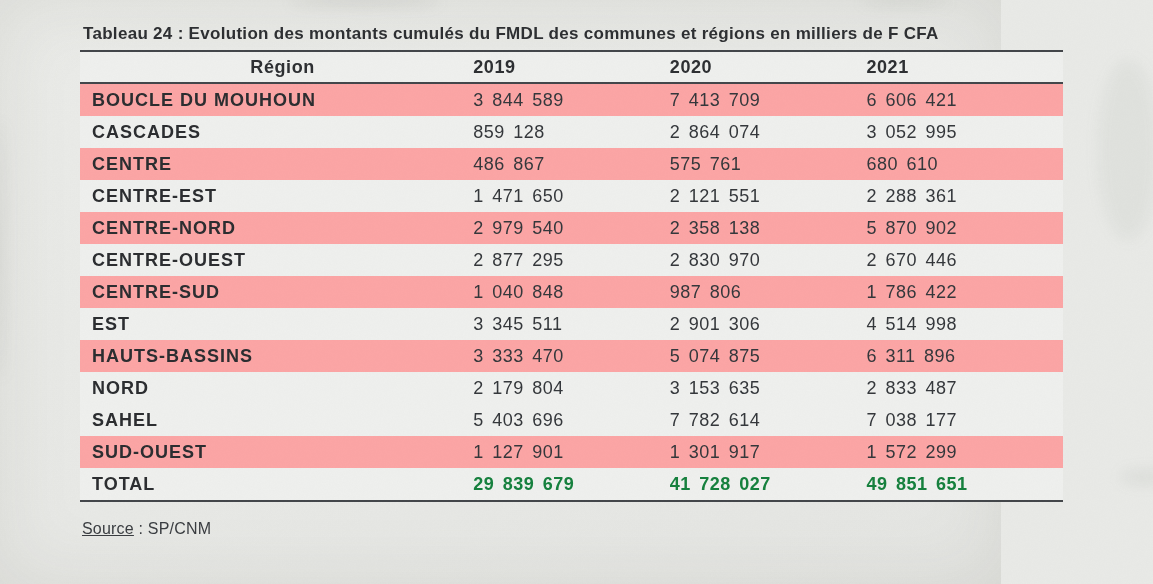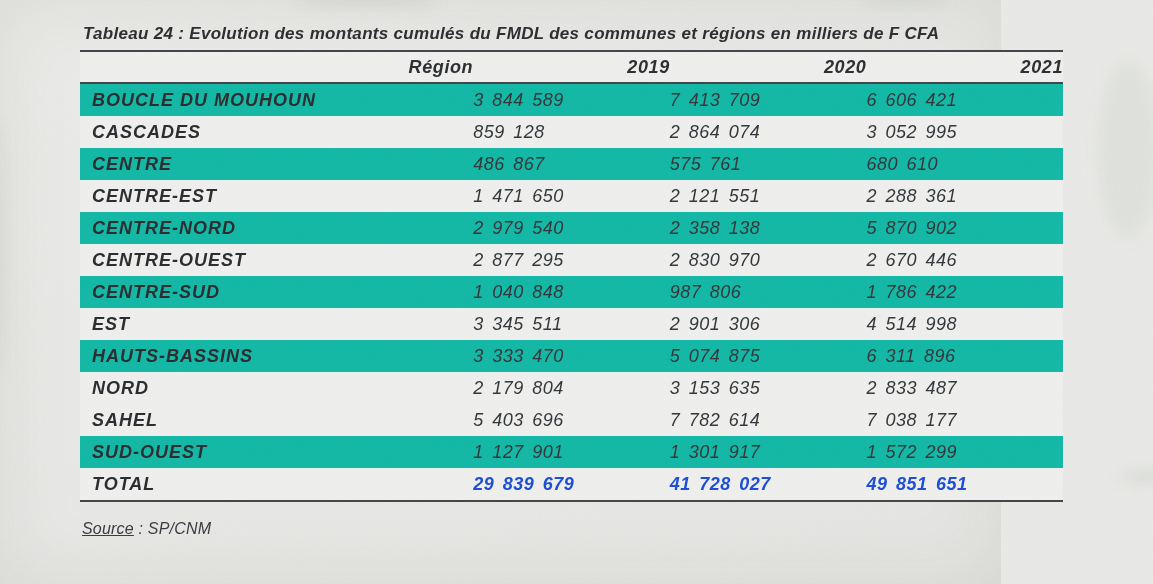--- a/index.html
+++ b/index.html
@@ -5,21 +5,20 @@
   html,body{margin:0;padding:0}
   body{
     width:1153px;height:584px;overflow:hidden;
     font-family:"Liberation Sans",sans-serif;
     background:#e9eae7;
   }
   .page{
     position:relative;width:1001px;height:584px;
     background:linear-gradient(145deg,#ebece9 0%,#e8e9e6 45%,#e5e6e3 100%);
     box-shadow:inset 0 0 70px rgba(125,125,115,.14);
-    font-style:italic;
   }
   .smudge{position:absolute;border-radius:50%;filter:blur(7px);pointer-events:none}
   .s1{left:290px;top:-4px;width:150px;height:10px;background:rgba(110,115,108,.14)}
   .s2{left:860px;top:-3px;width:90px;height:8px;background:rgba(110,115,108,.12)}
   .s3{left:-4px;top:120px;width:9px;height:260px;background:rgba(105,110,103,.10)}
   .s4{left:1120px;top:470px;width:50px;height:14px;background:rgba(110,115,108,.10)}
   .s5{left:1098px;top:60px;width:60px;height:180px;background:rgba(118,122,114,.07)}
 
   .doc{position:absolute;left:80px;top:24px;width:983px}
   .title{
@@ -31,35 +30,35 @@
     width:983px;border-collapse:collapse;table-layout:fixed;
     background:#eff0ee;
     border-top:2px solid #43464a;
     border-bottom:2px solid #43464a;
   }
   col.c-region{width:40%}
   col.c-year{width:20%}
   th{
     font-size:18px;font-weight:bold;color:#2d2f32;
     height:30px;padding:0;letter-spacing:.6px;
-    border-bottom:2px solid #43464a;text-align:right;
+    border-bottom:2px solid #43464a;text-align:left;
     vertical-align:middle;
   }
-  th.region{text-align:right;padding-left:12px}
+  th.region{text-align:center;padding-left:12px}
   td{
     height:32px;padding:0;font-size:18px;color:#34373b;
     vertical-align:middle;
   }
   td.region{
     font-weight:bold;color:#2b2d30;padding-left:12px;
     letter-spacing:1px;white-space:nowrap;
   }
   td.num{text-align:left;letter-spacing:.5px;word-spacing:3px;white-space:nowrap}
-  tr.shade td{background:#14b8a6}
-  tfoot td{font-weight:bold;color:#1d4ed8}
+  tr.shade td{background:#fca5a5}
+  tfoot td{font-weight:bold;color:#15803d}
   .source{
     margin:18px 0 0 2px;font-size:16px;color:#393c40;
     white-space:pre-wrap;letter-spacing:.2px;
   }
   .src-label{text-decoration:underline}
   .noise{position:absolute;left:0;top:0;pointer-events:none;opacity:.5}
 </style>
 </head>
 <body>
 

